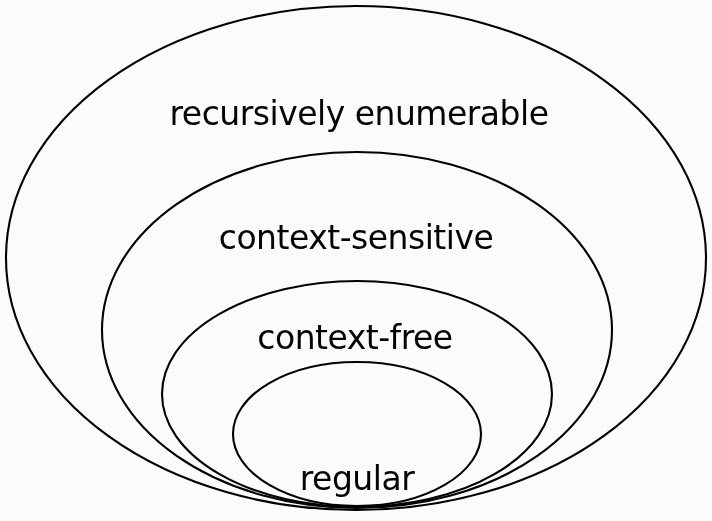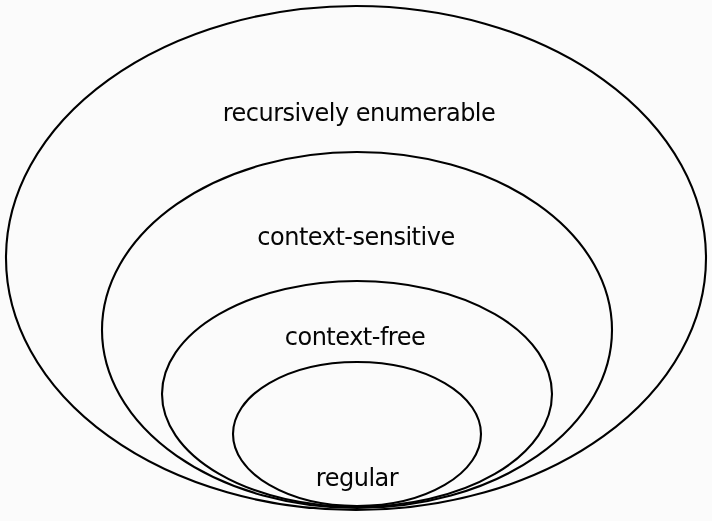--- a/index.html
+++ b/index.html
@@ -23,21 +23,21 @@
   }
   .stage svg ellipse {
     fill: none;
     stroke: #000000;
     stroke-width: 2.1;
   }
   .set-label {
     position: absolute;
     transform: translate(-50%, -50%);
     white-space: nowrap;
-    font-size: 24px;
+    font-size: 33px;
     letter-spacing: -0.5px;
     color: #050505;
     line-height: 1;
   }
   .label-re  { left: 359px; top: 113px; }
   .label-cs  { left: 356px; top: 237px; }
   .label-cf  { left: 355px; top: 337px; }
   .label-reg { left: 357px; top: 434px; margin-top: 44px; }
 </style>
 </head>

